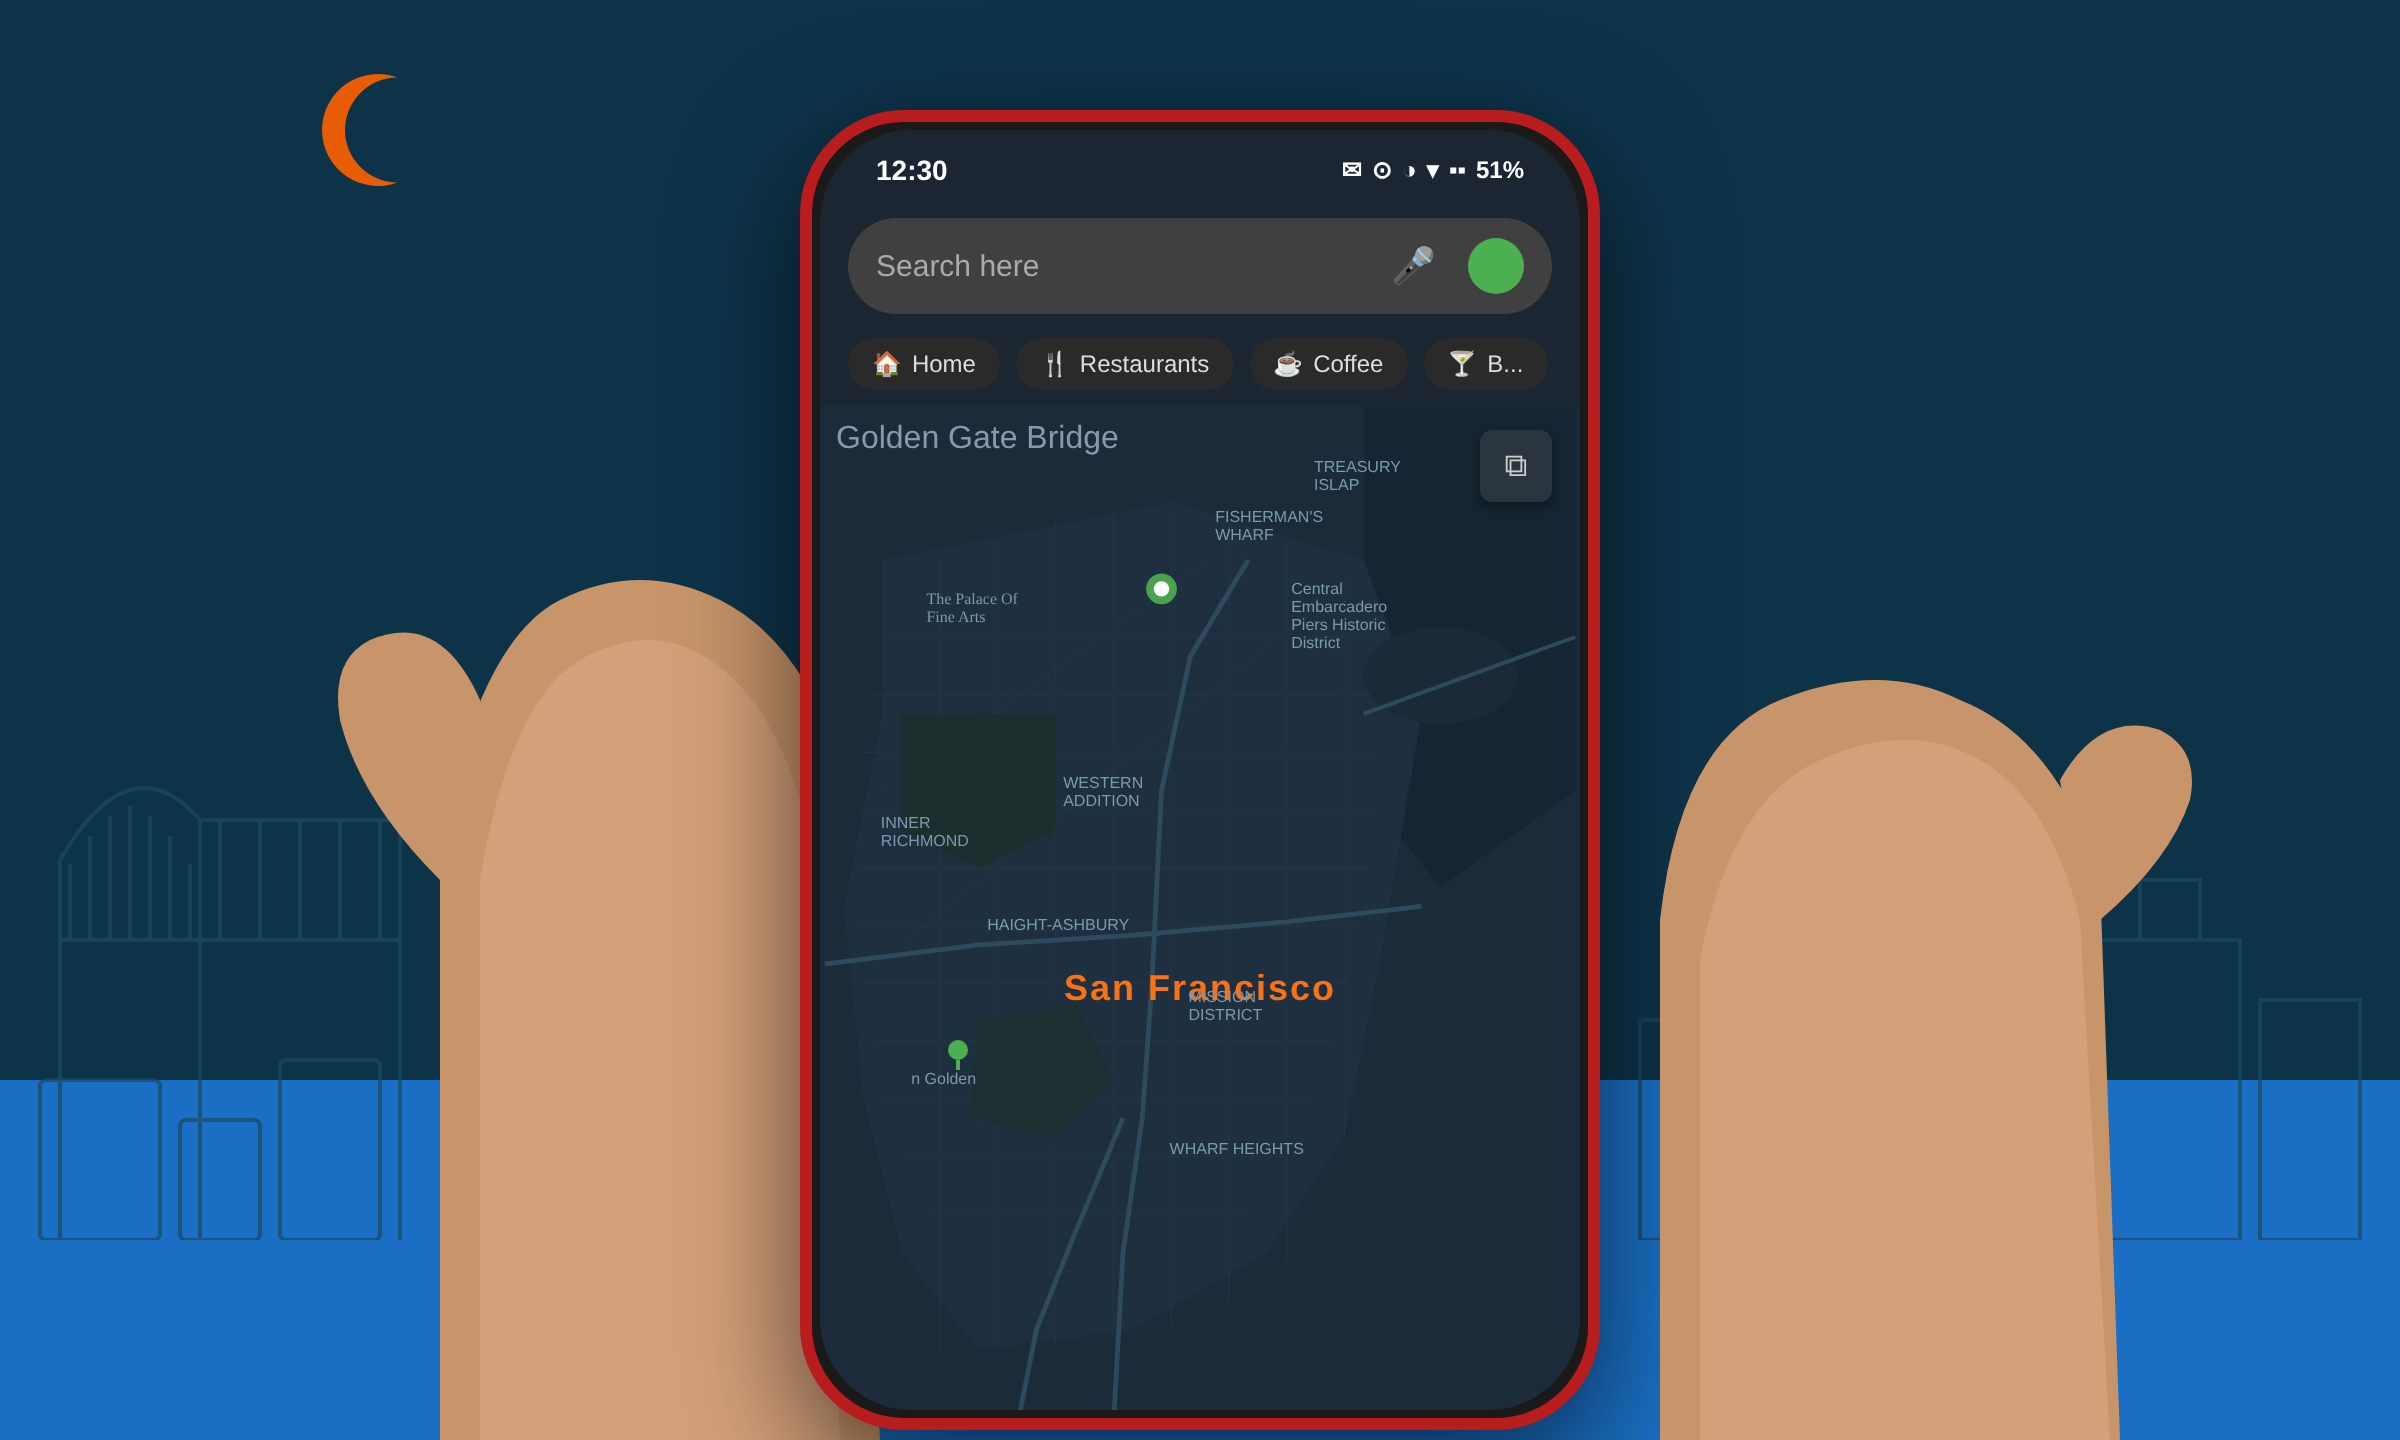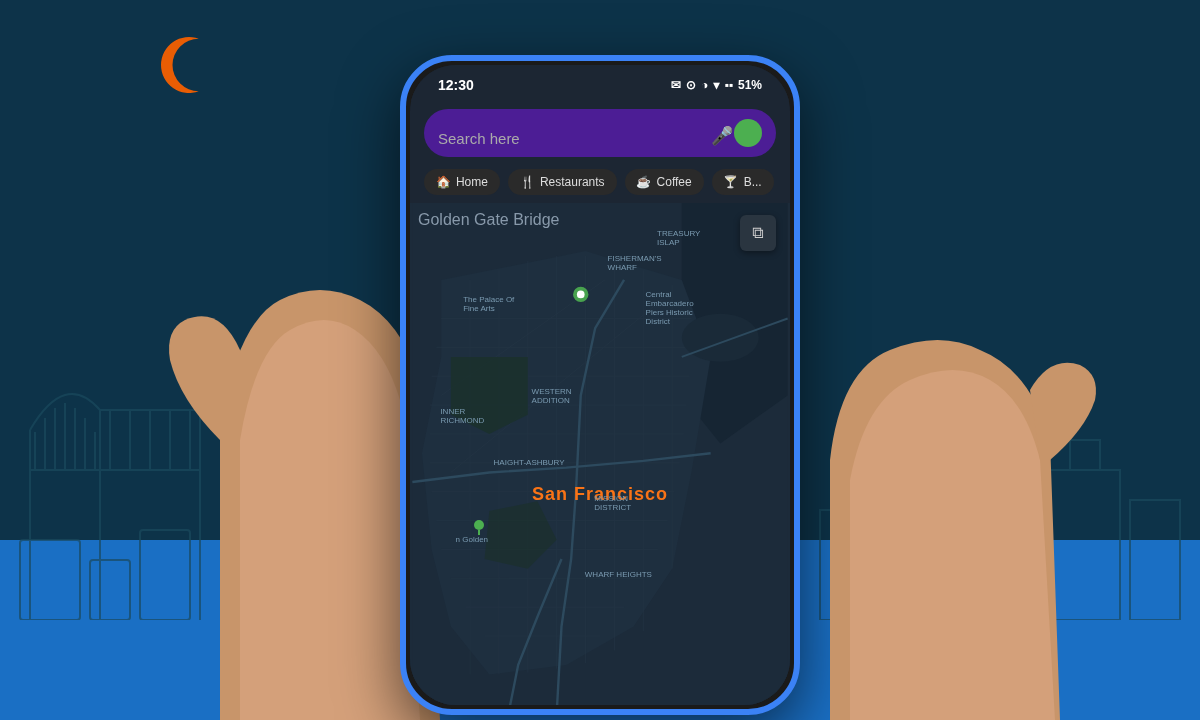--- a/index.html
+++ b/index.html
@@ -36,21 +36,21 @@
       transform: translateX(-50%);
       width: 400px;
       height: 660px;
     }
 
     .phone-outer {
       width: 400px;
       height: 660px;
       background: #1a1a1a;
       border-radius: 52px;
-      border: 6px solid #3b82f6;
+      border: 6px solid #b91c1c;
       position: relative;
       overflow: hidden;
       box-shadow: 0 20px 60px rgba(0,0,0,0.6);
     }
 
     .phone-inner {
       position: absolute;
       inset: 4px;
       background: #1c2633;
       border-radius: 46px;
@@ -78,26 +78,26 @@
     .status-right {
       display: flex;
       align-items: center;
       gap: 5px;
       font-size: 12px;
     }
 
     
     .search-bar {
       margin: 8px 14px;
-      background: #4c1d95;
+      background: #404040;
       border-radius: 30px;
       display: flex;
-      align-items: flex-end;
+      align-items: center;
       padding: 10px 14px;
-      gap: 0;
+      gap: 16px;
     }
 
     .search-text {
       flex: 1;
       color: #aaa;
       font-size: 15px;
     }
 
     .mic-icon {
       color: #aaa;
@@ -367,21 +367,21 @@
           <circle cx="175" cy="95" r="4" fill="white"></circle>
 
           <line x1="280" y1="160" x2="390" y2="120" stroke="#2d4a5e" stroke-width="2"></line>
         </svg>
 
         <span class="map-label" style="left:8px;top:8px;">Golden Gate Bridge</span>
 
         <span class="sf-label">San Francisco</span>
 
         <span class="neighborhood" style="left:52%;top:10%;">FISHERMAN'S<br>WHARF</span>
-        <span class="neighborhood" style="left:14%;top:18%;">The Palace Of<br>Fine Arts</span>
+        <span class="neighborhood" style="left:14%;top:18%;font-family:Liberation Serif, serif;">The Palace Of<br>Fine Arts</span>
         <span class="neighborhood" style="left:62%;top:17%;">Central<br>Embarcadero<br>Piers Historic<br>District</span>
         <span class="neighborhood" style="left:8%;top:40%;">INNER<br>RICHMOND</span>
         <span class="neighborhood" style="left:32%;top:36%;">WESTERN<br>ADDITION</span>
         <span class="neighborhood" style="left:22%;top:50%;">HAIGHT-ASHBURY</span>
         <span class="neighborhood" style="left:44%;top:57%;padding-left:17px;">MISSION<br>DISTRICT</span>
         <span class="neighborhood" style="left:46%;top:72%;">WHARF HEIGHTS</span>
         <span class="neighborhood" style="left:65%;top:5%;">TREASURY<br>ISLAP</span>
 
         <div style="position:absolute;left:16%;top:62%;width:16px;height:16px;">
           <svg viewBox="0 0 16 16" width="16" height="16">

